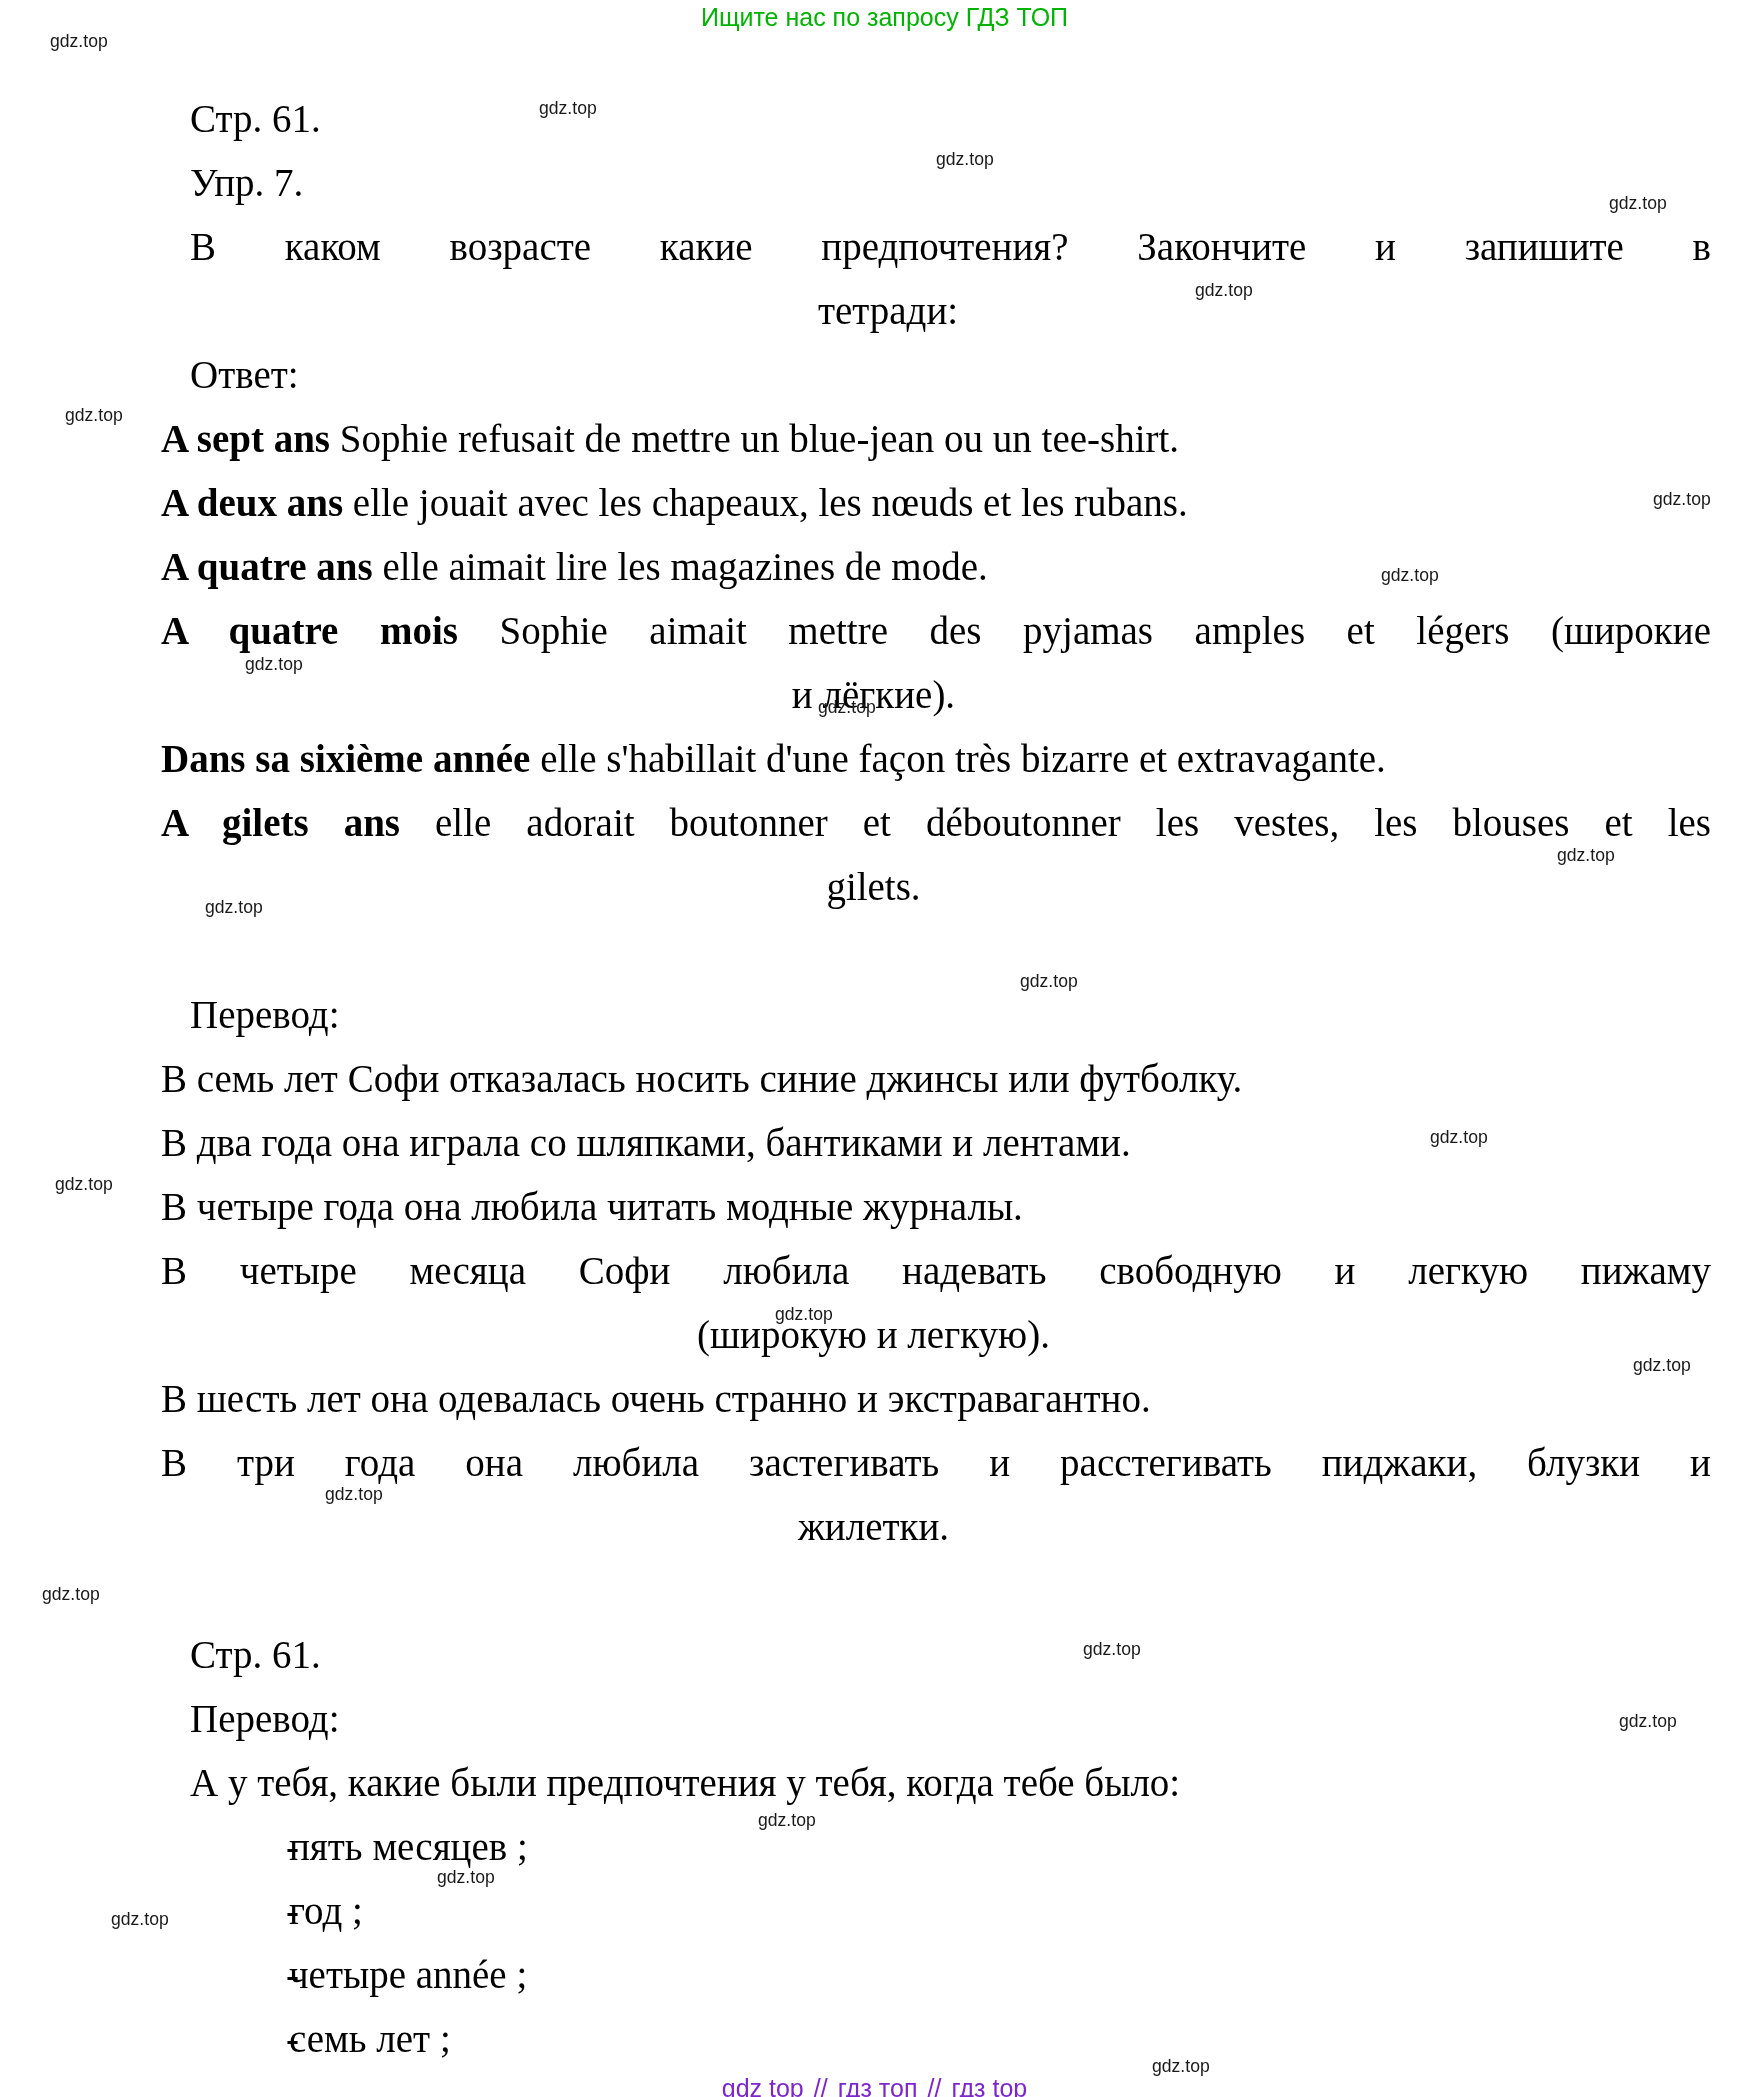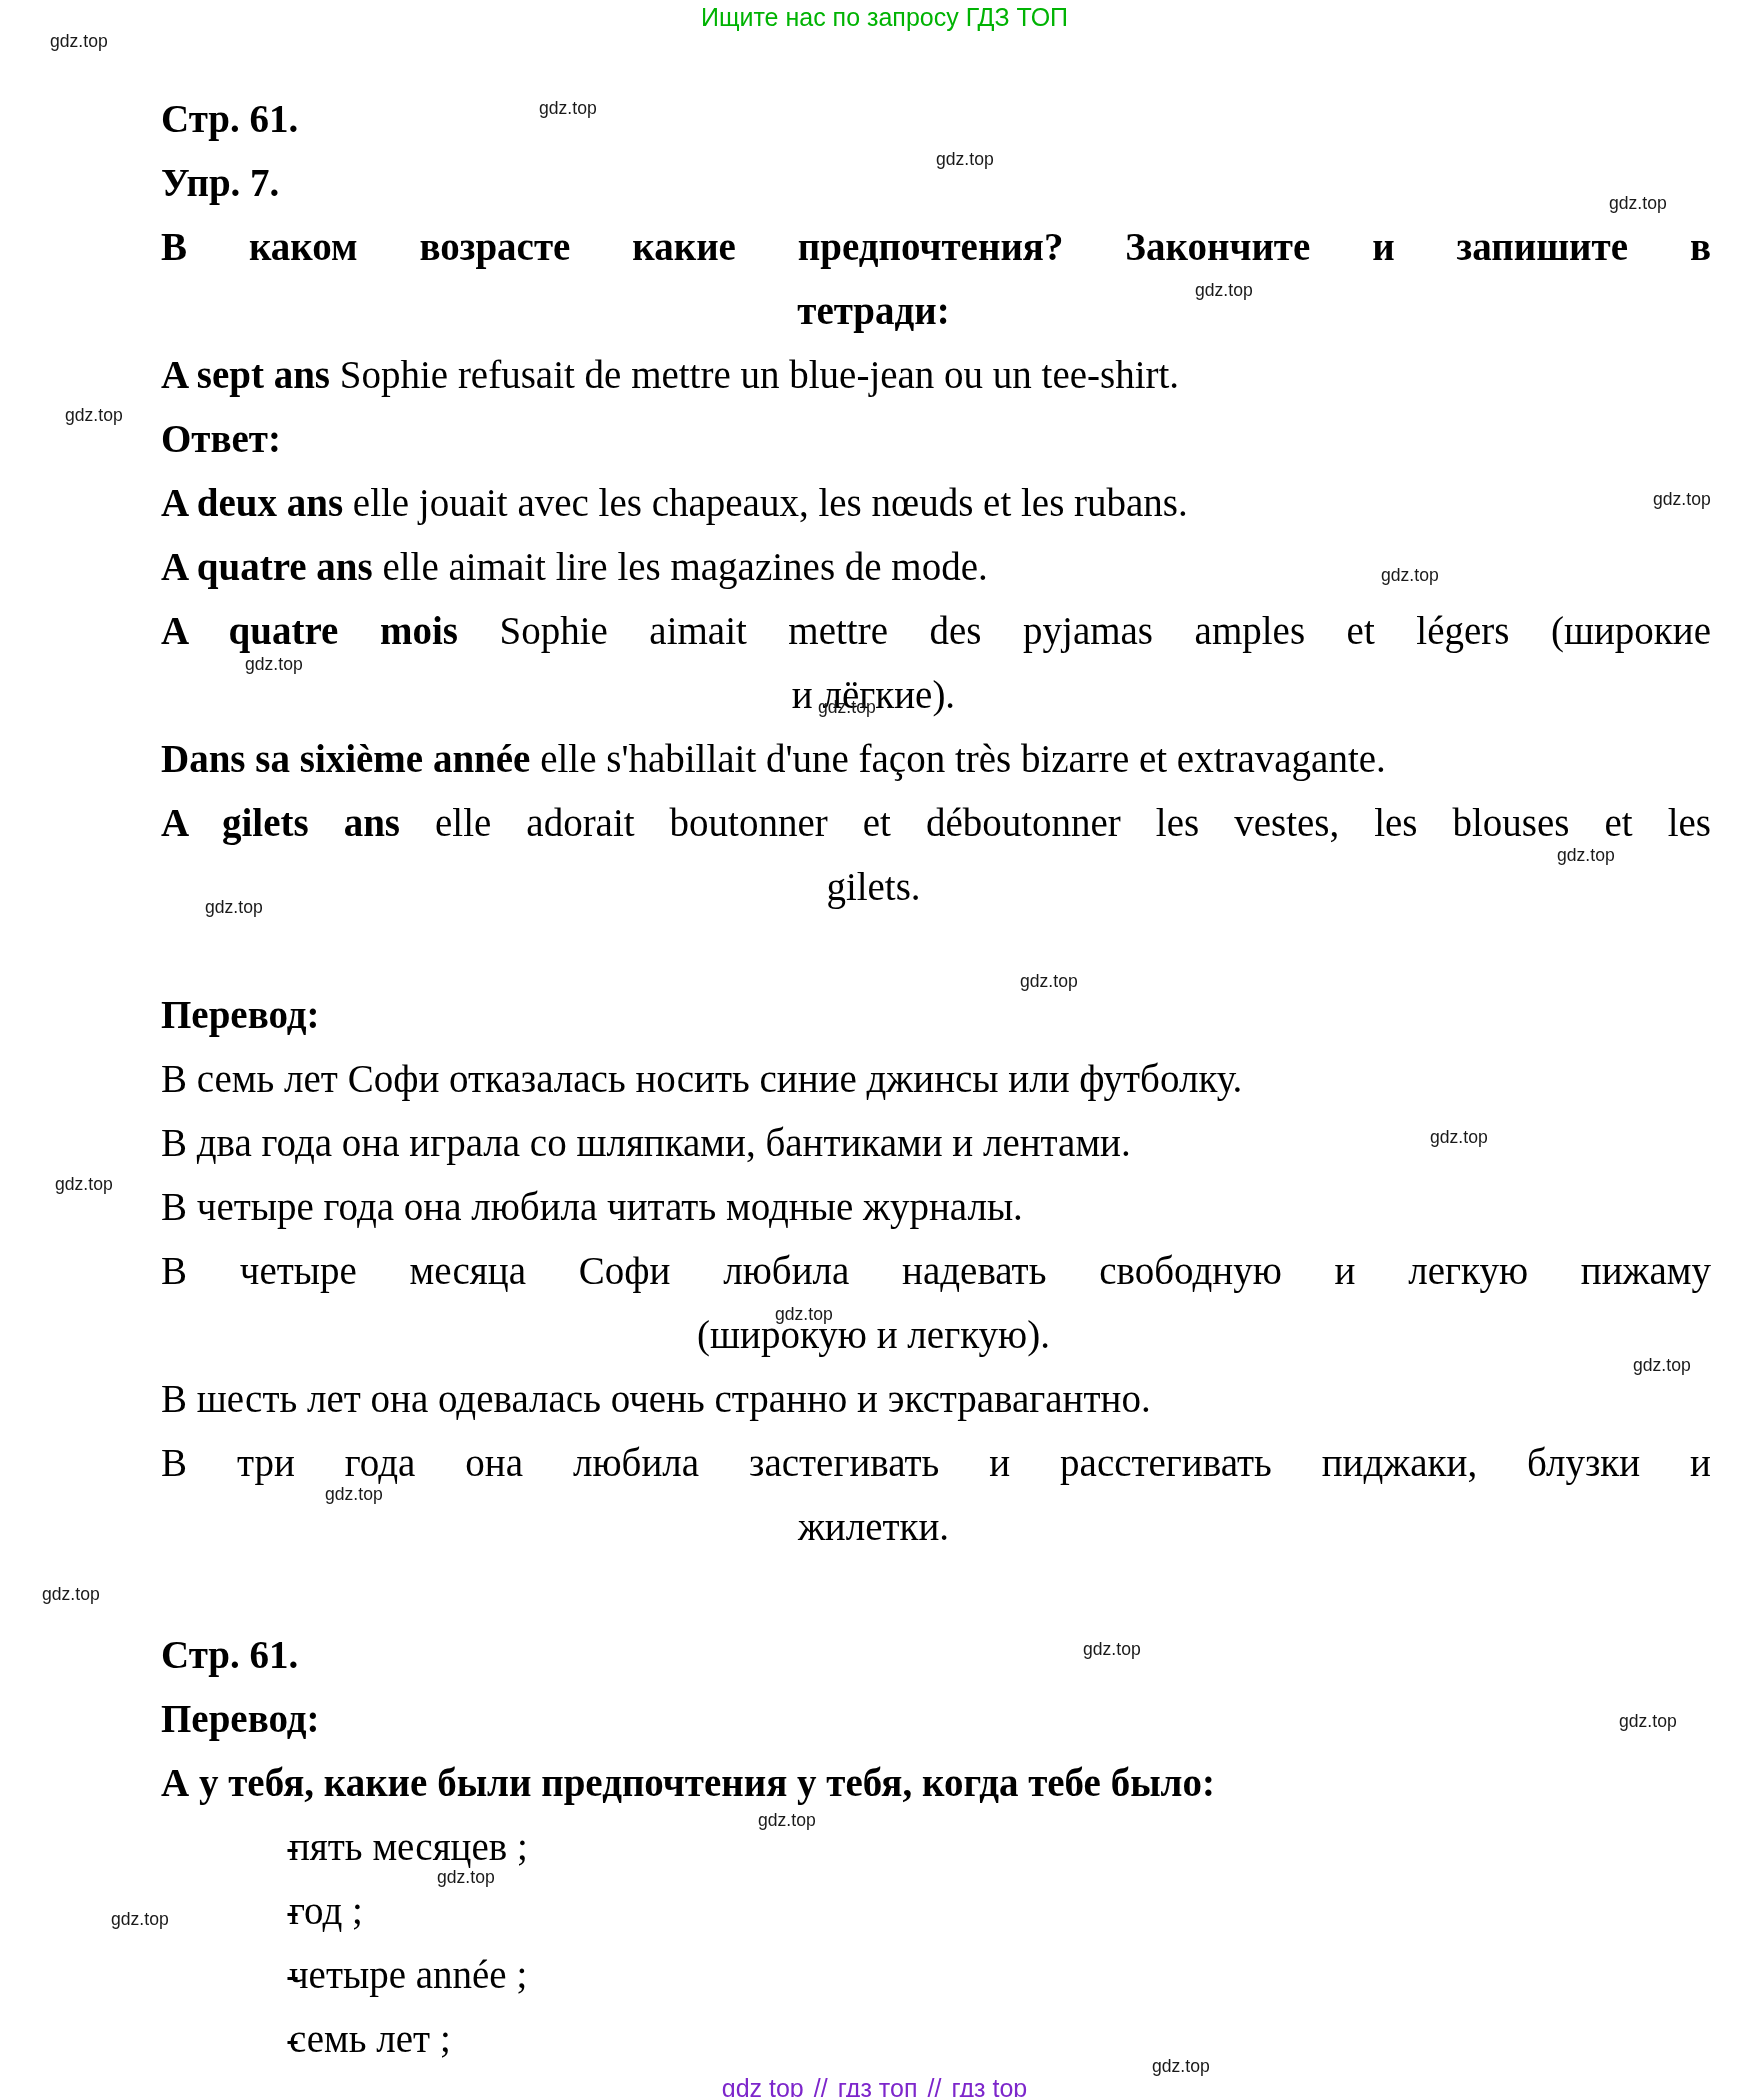--- a/index.html
+++ b/index.html
@@ -20,21 +20,21 @@
   }
   .wm {
     position: absolute;
     font-family: "Liberation Sans", sans-serif;
     font-size: 17.6px; line-height: 17.6px;
     color: var(--watermark_gray, #1a1a1a);
     white-space: nowrap;
   }
   .content { padding: 87px 38px 0 36px; }
   .para { margin: 0; font-size: 39px; line-height: 64px; }
-  .bold { font-weight: bold; }
+  .bold { font-weight: normal; margin-left: 29px; }
   .para b { font-weight: bold; }
   .ln { display: block; text-indent: 125px; }
   .cont { text-indent: 0; text-align: center; }
   .stretch { text-align: justify; text-align-last: justify; }
   .gap { margin-top: 64px; }
   .dash { display: inline-block; width: 128px; }
   .footer {
     width: 100%; text-align: center;
     font-family: "Liberation Sans", sans-serif;
     font-size: 25px; line-height: 34px;
@@ -82,27 +82,27 @@
 
   <p class="para bold">
       <span class="ln">Упр. 7.</span>
     </p>
 
   <p class="para bold">
     <span class="ln stretch">В каком возрасте какие предпочтения? Закончите и запишите в</span>
     <span class="ln cont">тетради:</span>
   </p>
 
+  <p class="para bold">
+      <span class="ln">Ответ:</span>
+    </p>
+
   <p class="para">
     <span class="ln"><b>A sept ans</b><span> Sophie refusait de mettre un blue-jean ou un tee-shirt.</span></span>
   </p>
-
-  <p class="para bold">
-      <span class="ln">Ответ:</span>
-    </p>
   <p class="para">
     <span class="ln"><b>A deux ans</b><span> elle jouait avec les chapeaux, les nœuds et les rubans.</span></span>
   </p>
   <p class="para">
     <span class="ln"><b>A quatre ans</b><span> elle aimait lire les magazines de mode.</span></span>
   </p>
   <p class="para">
     <span class="ln stretch"><b>A quatre mois</b><span> Sophie aimait mettre des pyjamas amples et légers (широкие</span></span>
     <span class="ln cont">и лёгкие).</span>
   </p>

